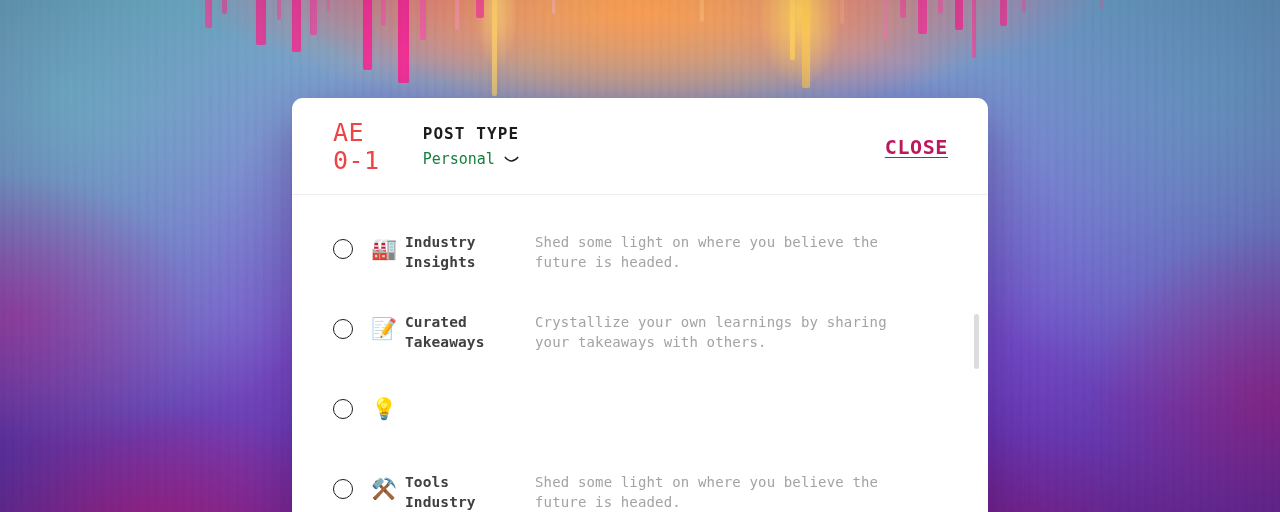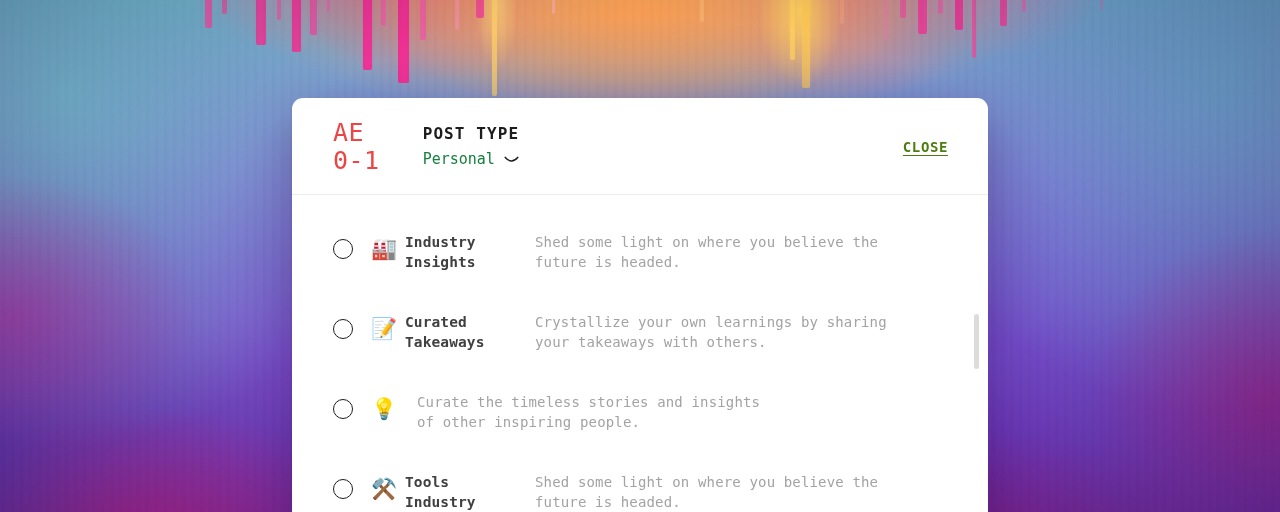--- a/index.html
+++ b/index.html
@@ -166,24 +166,24 @@
   #post-type-value {
     font-size: 15px;
     color: #15803d;
     line-height: 20px;
   }
 
   #chevron-down-icon { display: block; }
 
   #close-button {
     margin-left: auto;
-    font-size: 14px;
+    font-size: 20px;
     font-weight: 700;
     letter-spacing: 0.6px;
-    color: #4d7c0f;
+    color: #be185d;
     text-decoration: underline;
     text-underline-offset: 3px;
     text-decoration-thickness: 1.4px;
     cursor: pointer;
     background: none;
     border: none;
     font-family: inherit;
     padding: 0;
     margin-top: 2px;
   }
@@ -346,21 +346,20 @@
       <div class="option-row">
         <div class="option-radio"></div>
         <div class="option-emoji">📝</div>
         <div class="option-title" style="white-space: pre-line;">Curated
 Takeaways</div>
         <div class="option-desc">Crystallize your own learnings by sharing your takeaways with others.</div>
       </div>
       <div class="option-row">
         <div class="option-radio"></div>
         <div class="option-emoji">💡</div>
-        <div class="option-desc">Curate the timeless stories and insights of other inspiring people.</div>
       </div>
       <div class="option-row">
         <div class="option-radio"></div>
         <div class="option-emoji">⚒️</div>
         <div class="option-title" style="white-space: pre-line;">Tools
 Industry</div>
         <div class="option-desc">Shed some light on where you believe the future is headed.</div>
       </div>
       <div id="scrollbar-track">
       <div id="scrollbar-thumb" style="height: 55px; top: 92px;"></div>

